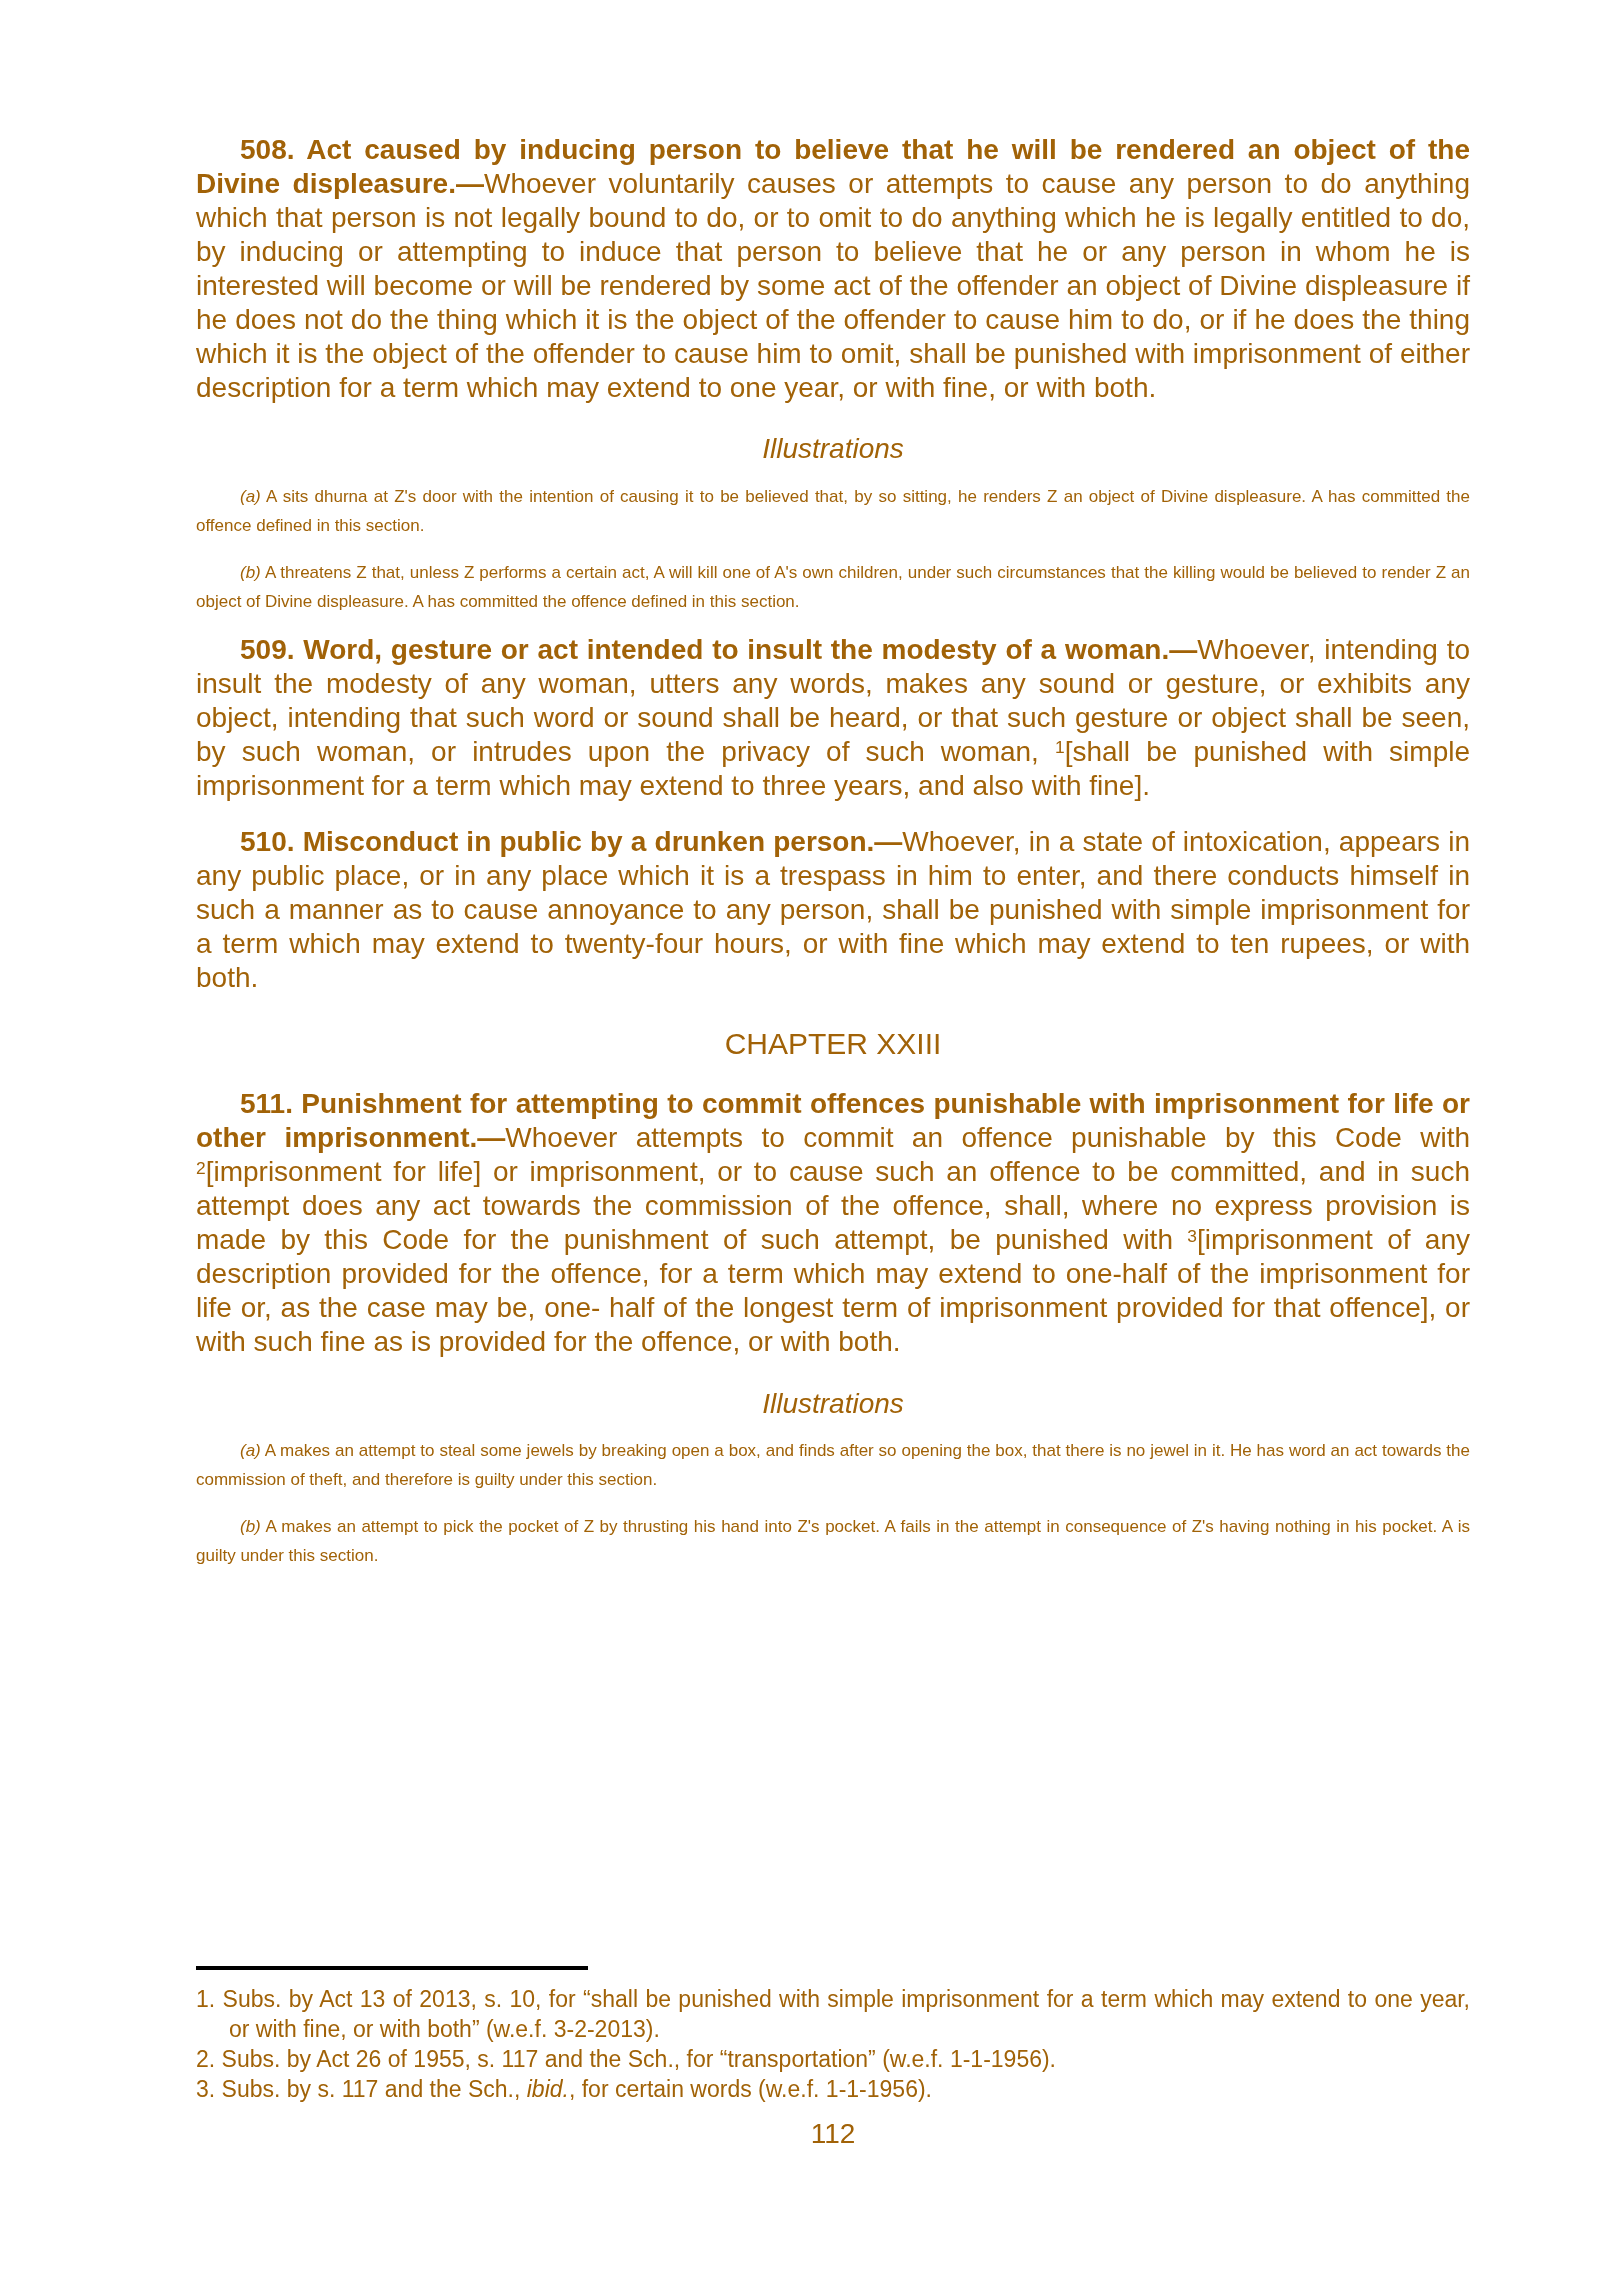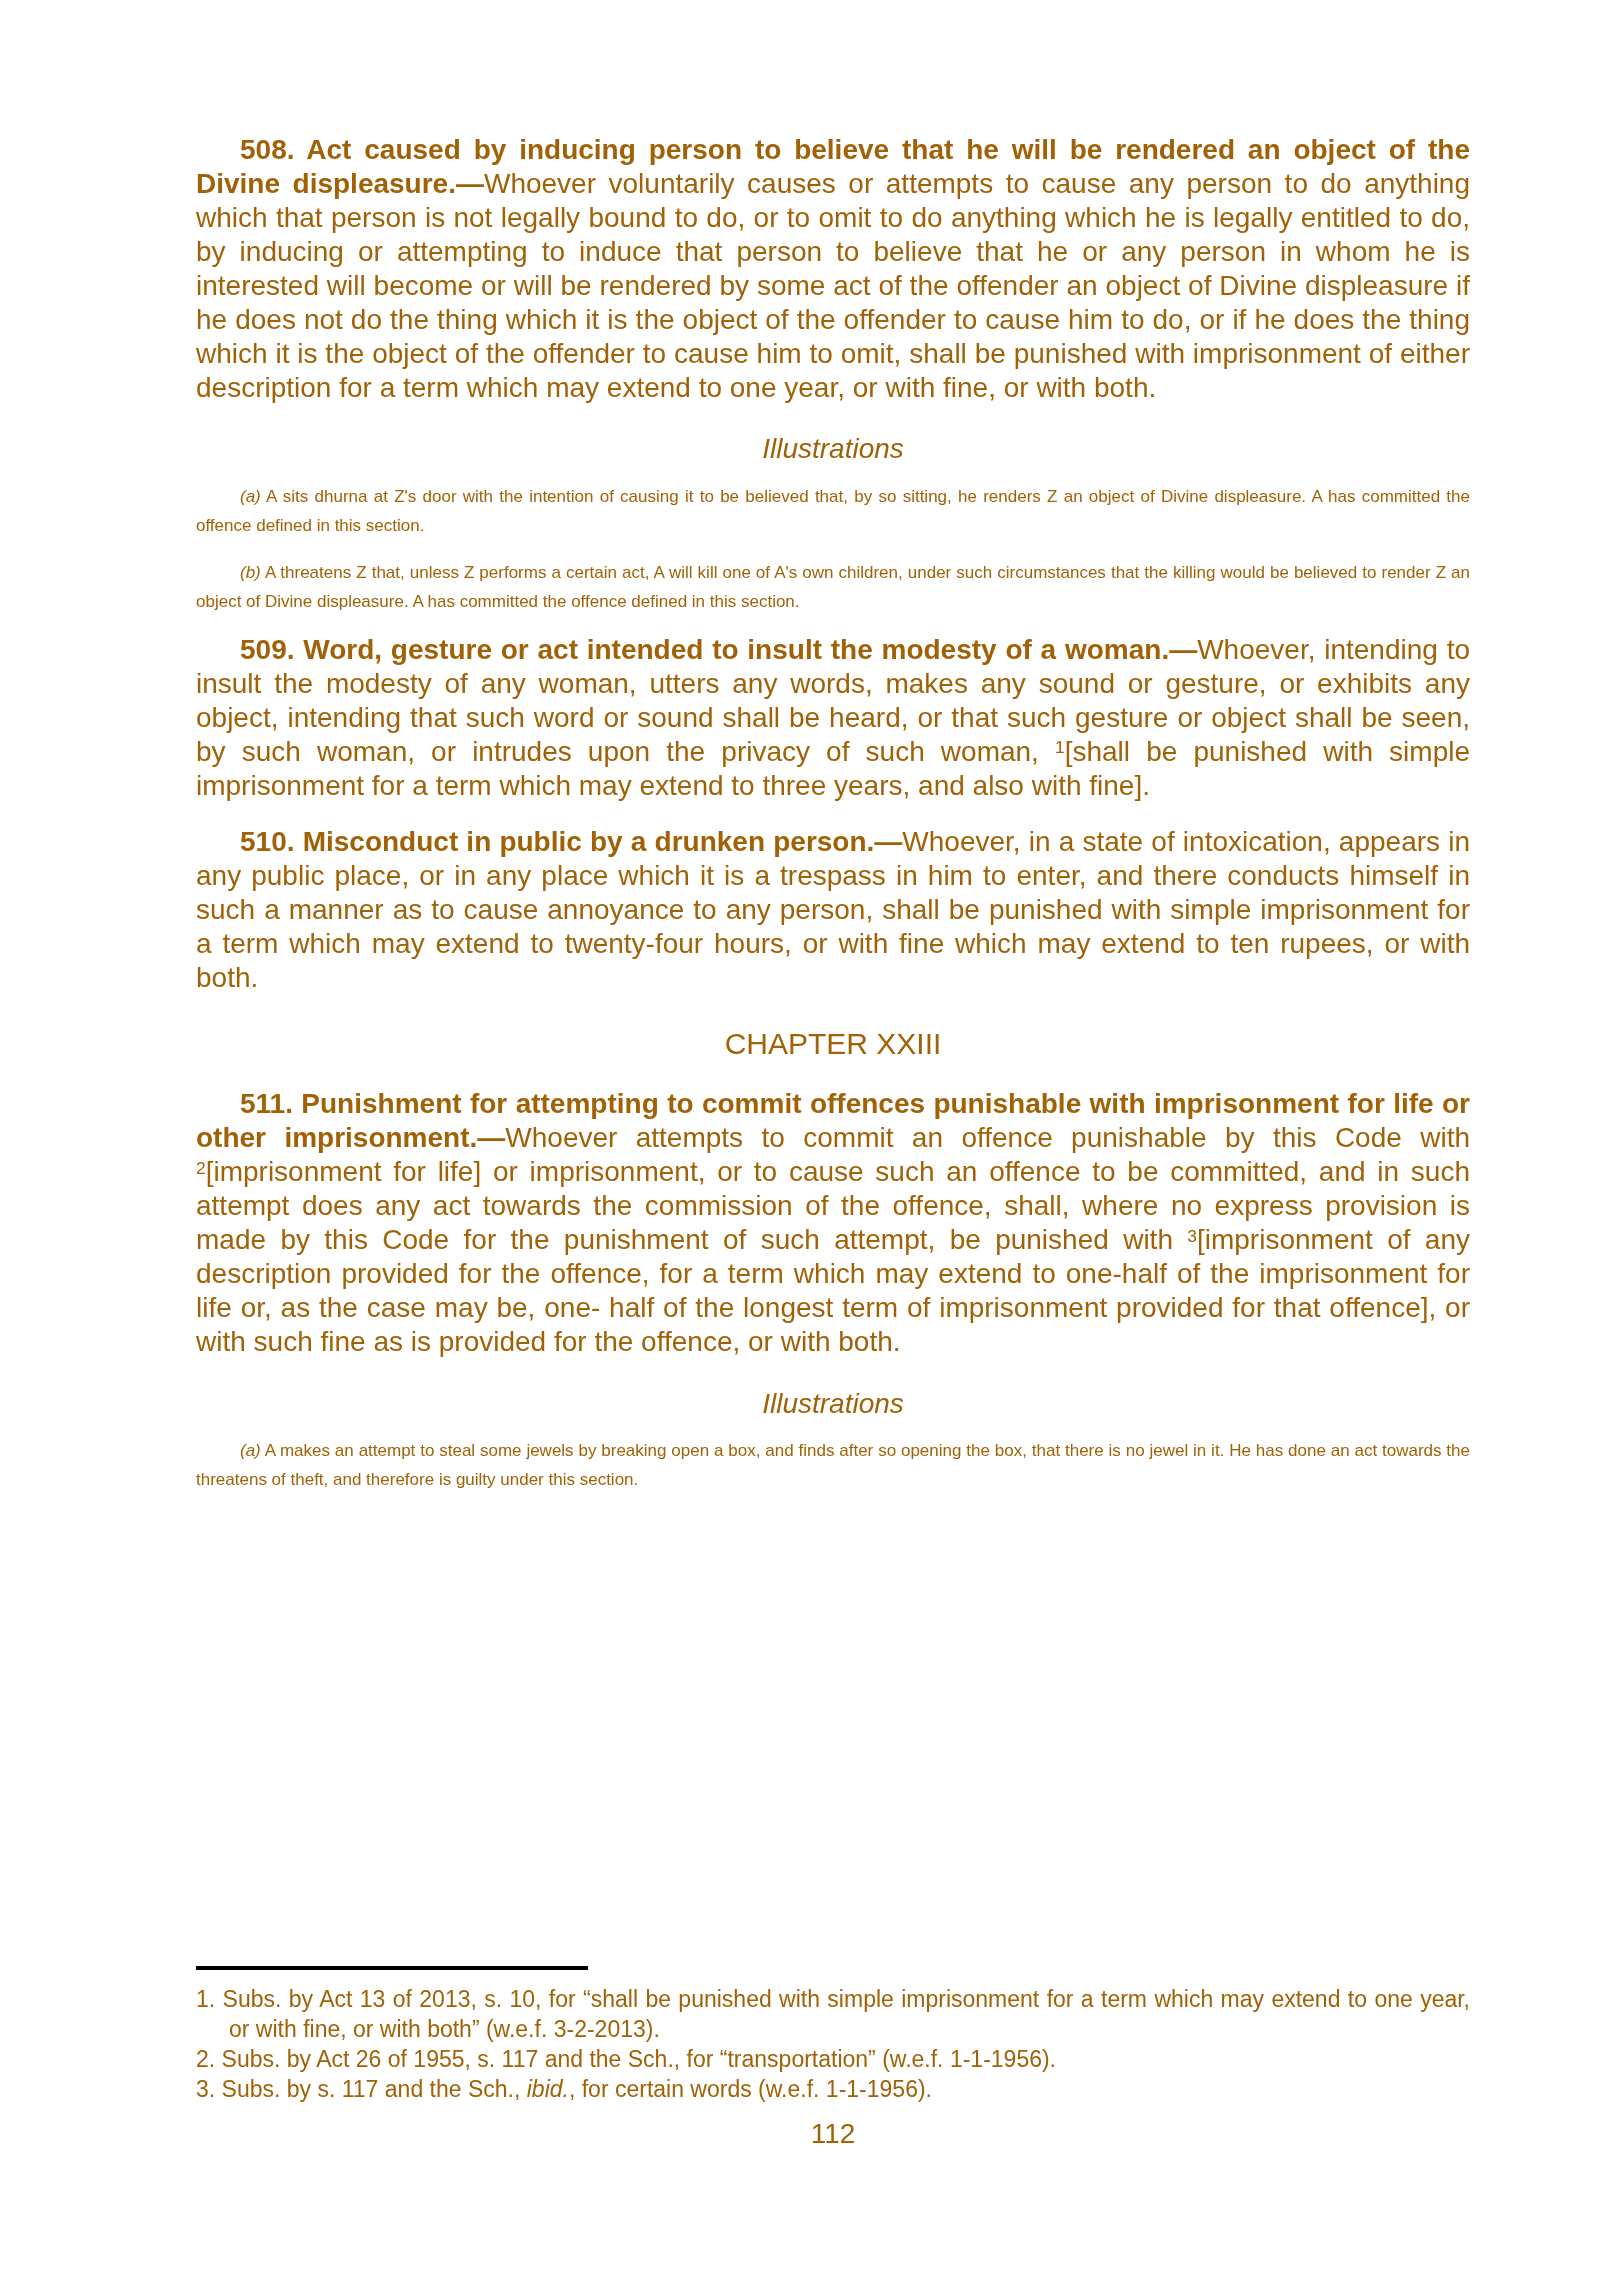--- a/index.html
+++ b/index.html
@@ -119,22 +119,23 @@
     <p class="statute"><span class="bold">509. Word, gesture or act intended to insult the modesty of a woman</span><span class="bold">.—</span><span>Whoever, intending to insult the modesty of any woman, utters any words, makes any sound or gesture, or exhibits any object, intending that such word or sound shall be heard, or that such gesture or object shall be seen, by such woman, or intrudes upon the privacy of such woman, </span><sup class="fnref">1</sup><span>[shall be punished with simple imprisonment for a term which may extend to three years, and also with fine].</span></p>
 
     <p class="statute"><span class="bold">510. Misconduct in public by a drunken person</span><span class="bold">.—</span><span>Whoever, in a state of intoxication, appears in any public place, or in any place which it is a trespass in him to enter, and there conducts himself in such a manner as to cause annoyance to any person, shall be punished with simple imprisonment for a term which may extend to twenty-four hours, or with fine which may extend to ten rupees, or with both.</span></p>
 
     <p class="chapter-title">CHAPTER XXIII</p>
 
     <p class="statute"><span class="bold">511. Punishment for attempting to commit offences punishable with imprisonment for life or other imprisonment</span><span class="bold">.—</span><span>Whoever attempts to commit an offence punishable by this Code with </span><sup class="fnref">2</sup><span>[imprisonment for life] or imprisonment, or to cause such an offence to be committed, and in such attempt does any act towards the commission of the offence, shall, where no express provision is made by this Code for the punishment of such attempt, be punished with </span><sup class="fnref">3</sup><span>[imprisonment of any description provided for the offence, for a term which may extend to one-half of the imprisonment for life or, as the case may be, one- half of the longest term of imprisonment provided for that offence], or with such fine as is provided for the offence, or with both.</span></p>
 
     <p class="ill-head">Illustrations</p>
 
-    <p class="ill"><span class="ill-label">(a)</span> <span>A makes an attempt to steal some jewels by breaking open a box, and finds after so opening the box, that there is no jewel in it. He has done an act towards the threatens of theft, and therefore is guilty under this section.</span></p>
+    <p class="ill"><span class="ill-label">(a)</span> <span>A makes an attempt to steal some jewels by breaking open a box, and finds after so opening the box, that there is no jewel in it. He has word an act towards the commission of theft, and therefore is guilty under this section.</span></p>
 
+    <p class="ill"><span class="ill-label">(b)</span> <span>A makes an attempt to pick the pocket of Z by thrusting his hand into Z's pocket. A fails in the attempt in consequence of Z's having nothing in his pocket. A is guilty under this section.</span></p>
 
   </div>
 
   <div class="fn-rule"></div>
 
   <div class="footnotes">
     <div class="footnote"><span>1.</span> <span>Subs. by Act 13 of 2013, s. 10, for “shall be punished with simple imprisonment for a term which may extend to one year, or with fine, or with both” (w.e.f. 3-2-2013).</span><span class="em"></span><span></span></div>
     <div class="footnote"><span>2.</span> <span>Subs. by Act 26 of 1955, s. 117 and the Sch., for “transportation” (w.e.f. 1-1-1956).</span><span class="em"></span><span></span></div>
     <div class="footnote"><span>3.</span> <span>Subs. by s. 117 and the Sch., </span><span class="em">ibid.</span><span>, for certain words (w.e.f. 1-1-1956).</span></div>
   </div>

